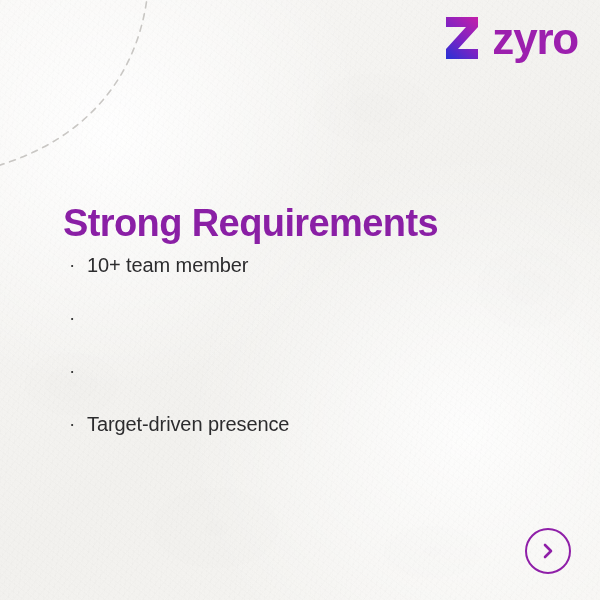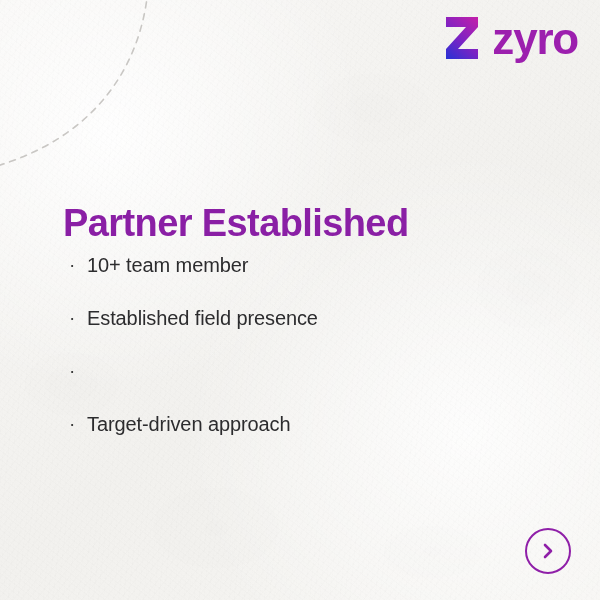--- a/index.html
+++ b/index.html
@@ -172,37 +172,36 @@
           <stop offset="0" stop-color="#2233d6"></stop>
           <stop offset="0.45" stop-color="#7a23c4"></stop>
           <stop offset="1" stop-color="#c81fa8"></stop>
         </linearGradient>
       </defs>
       <path d="M4 2 H36 V12 L16 34 H36 V44 H4 V34 L24 12 H4 Z" fill="url(#zgrad)"></path>
     </svg>
     <div class="logo-word">zyro</div>
   </div>
 
-  <h1 class="title">Partner Established</h1>
+  <h1 class="title">Strong Requirements</h1>
 
   <ul class="bullets">
     <li class="bullet-row">
       <span class="bullet-dot">·</span>
       <span class="bullet-text">10+ team member</span>
     </li>
     <li class="bullet-row">
       <span class="bullet-dot">·</span>
-      <span class="bullet-text">Established field presence</span>
-    </li>
-    <li class="bullet-row">
-      <span class="bullet-dot">·</span>
-    </li>
-    <li class="bullet-row">
-      <span class="bullet-dot">·</span>
-      <span class="bullet-text">Target-driven approach</span>
+    </li>
+    <li class="bullet-row">
+      <span class="bullet-dot">·</span>
+    </li>
+    <li class="bullet-row">
+      <span class="bullet-dot">·</span>
+      <span class="bullet-text">Target-driven presence</span>
     </li>
   </ul>
 
   <div class="next-button">
     <svg width="16" height="18" viewBox="0 0 16 18" fill="none">
       <path d="M5 3 L11 9 L5 15" stroke="#8f1fa8" stroke-width="2.6" stroke-linecap="round" stroke-linejoin="round" fill="none"></path>
     </svg>
   </div>
 
 </div>

